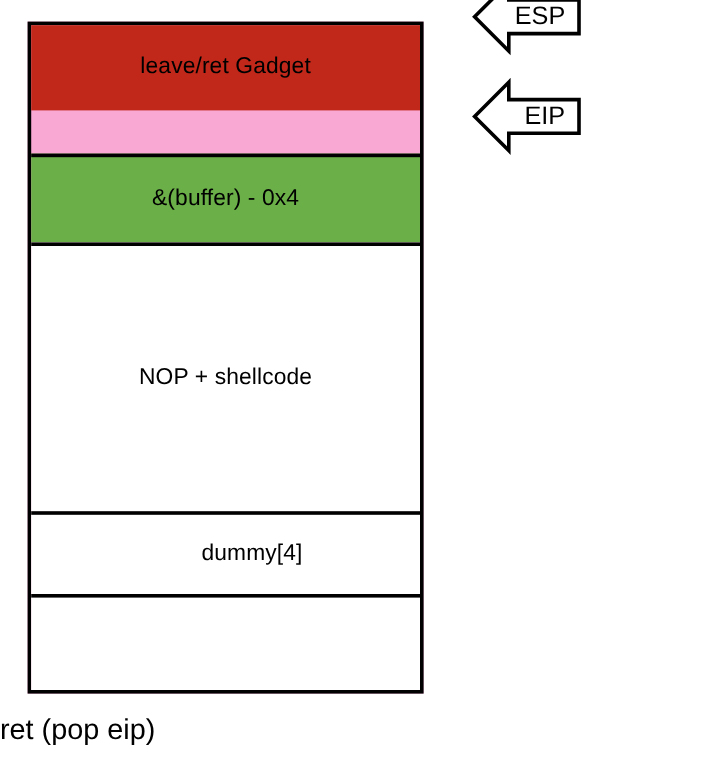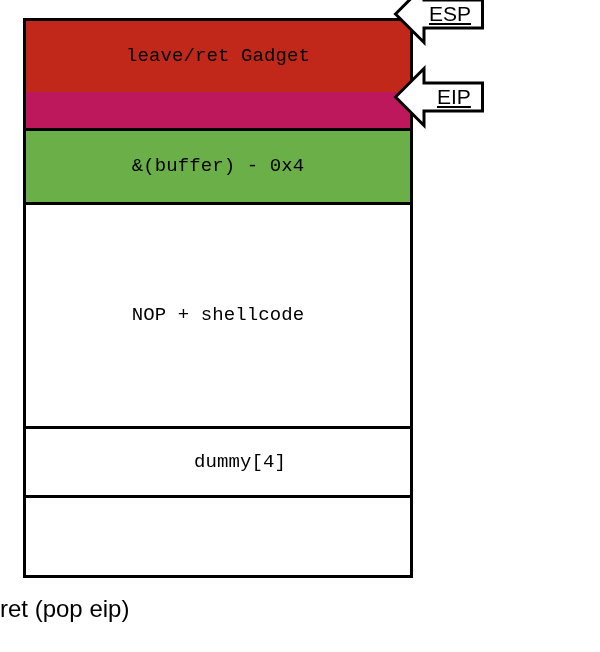--- a/index.html
+++ b/index.html
@@ -22,28 +22,27 @@
     top: 0;
     width: 600px;
     height: 652px;
   }
 
   
   .stack-column {
     position: absolute;
     left: 23px;
     top: 18px;
-    width: 390px;
+    width: 330px;
     height: 560px;
     box-sizing: border-box;
     border: 3px solid #000000;
     display: flex;
     flex-direction: column;
-    background: #be185d;
-    font-family: Liberation Mono, monospace;
+    background: #f9a8d4;
   }
 
   .stack-cell {
     box-sizing: border-box;
     display: flex;
     align-items: center;
     justify-content: center;
     position: relative;
     background: #ffffff;
   }
@@ -68,21 +67,20 @@
   .arrow-callout svg {
     display: block;
     overflow: visible;
   }
   .arrow-label {
     position: absolute;
     font-size: 21px;
     line-height: 1;
     color: #000000;
     white-space: nowrap;
-    text-decoration: underline;
   }
 
   
   .caption {
     position: absolute;
     left: 0;
     top: 595px;
     width: 404px;
     text-align: left;
     font-size: 24px;

